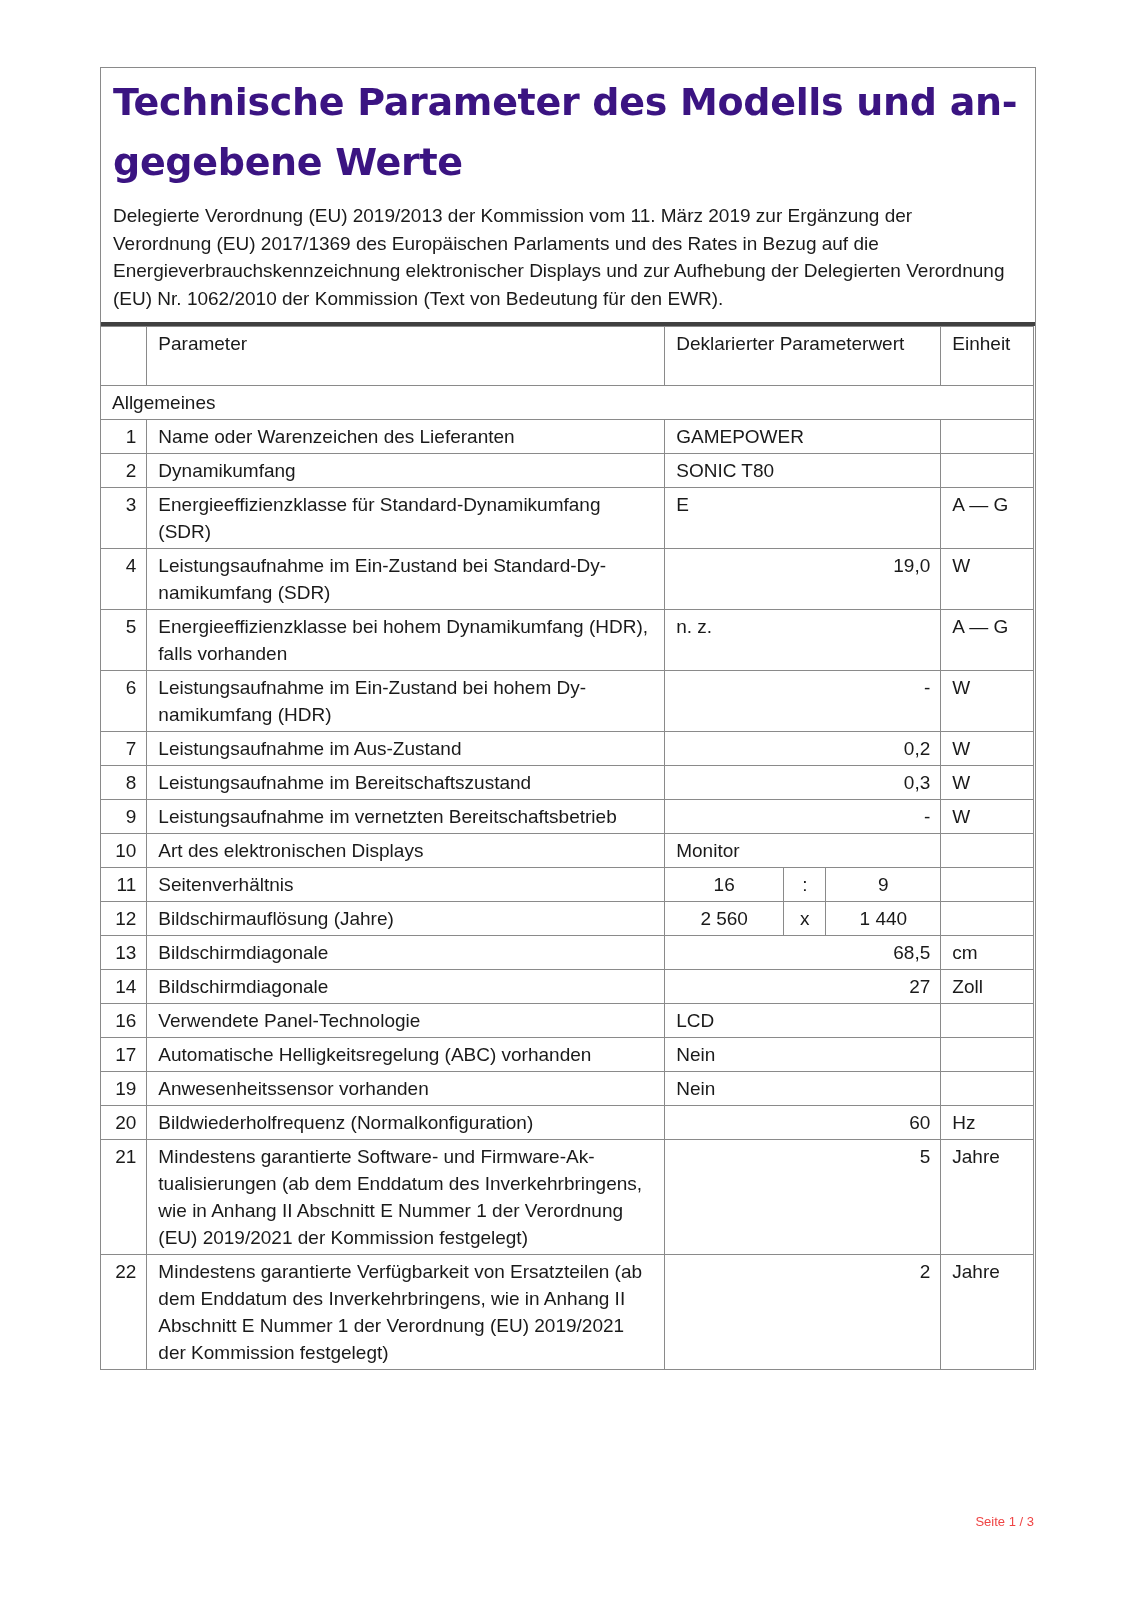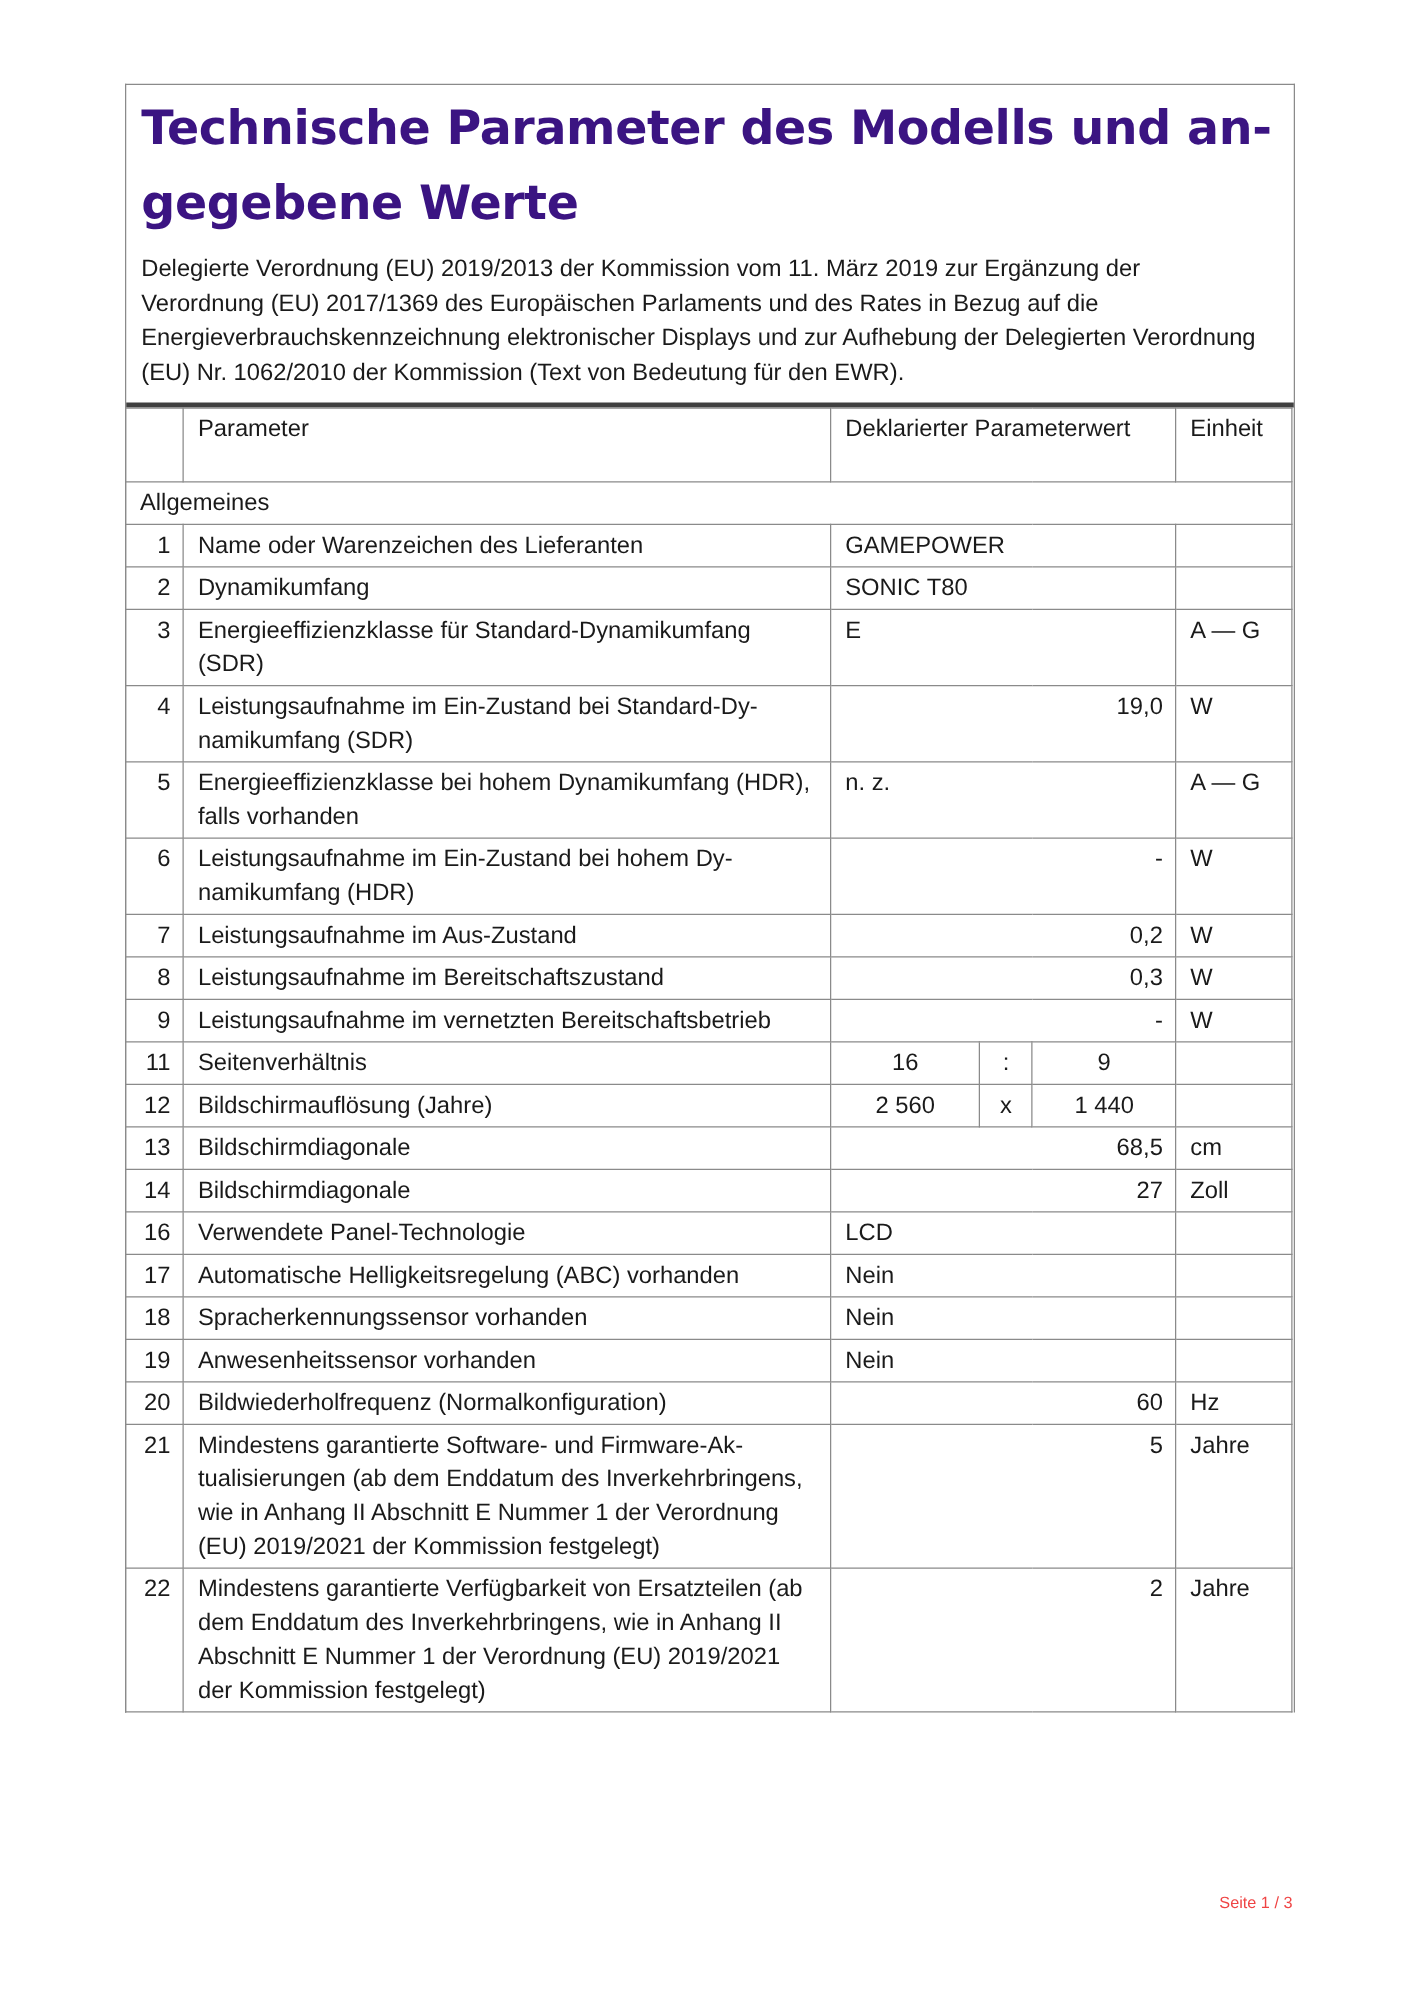--- a/index.html
+++ b/index.html
@@ -156,20 +156,26 @@
           <td colspan="3" class="right">0,3</td>
           <td>W</td>
         </tr>
         <tr>
           <td class="num">9</td>
           <td>Leistungsaufnahme im vernetzten Bereitschaftsbe­trieb</td>
           <td colspan="3" class="right">-</td>
           <td>W</td>
         </tr>
         <tr>
+          <td class="num">10</td>
+          <td>Art des elektronischen Displays</td>
+          <td colspan="3" class="">Monitor</td>
+          <td></td>
+        </tr>
+        <tr>
           <td class="num">11</td>
           <td>Seitenverhältnis</td>
           <td class="center">16</td>
           <td class="center">:</td>
           <td class="center">9</td>
           <td></td>
         </tr>
         <tr>
           <td class="num">12</td>
           <td>Bildschirmauflösung (Jahre)</td>
@@ -196,26 +202,20 @@
           <td colspan="3" class="">LCD</td>
           <td></td>
         </tr>
         <tr>
           <td class="num">17</td>
           <td>Automatische Helligkeitsregelung (ABC) vorhanden</td>
           <td colspan="3" class="">Nein</td>
           <td></td>
         </tr>
         <tr>
-          <td class="num">18</td>
-          <td>Spracherkennungssensor vorhanden</td>
-          <td colspan="3" class="">Nein</td>
-          <td></td>
-        </tr>
-        <tr>
           <td class="num">19</td>
           <td>Anwesenheitssensor vorhanden</td>
           <td colspan="3" class="">Nein</td>
           <td></td>
         </tr>
         <tr>
           <td class="num">20</td>
           <td>Bildwiederholfrequenz (Normalkonfiguration)</td>
           <td colspan="3" class="right">60</td>
           <td>Hz</td>

